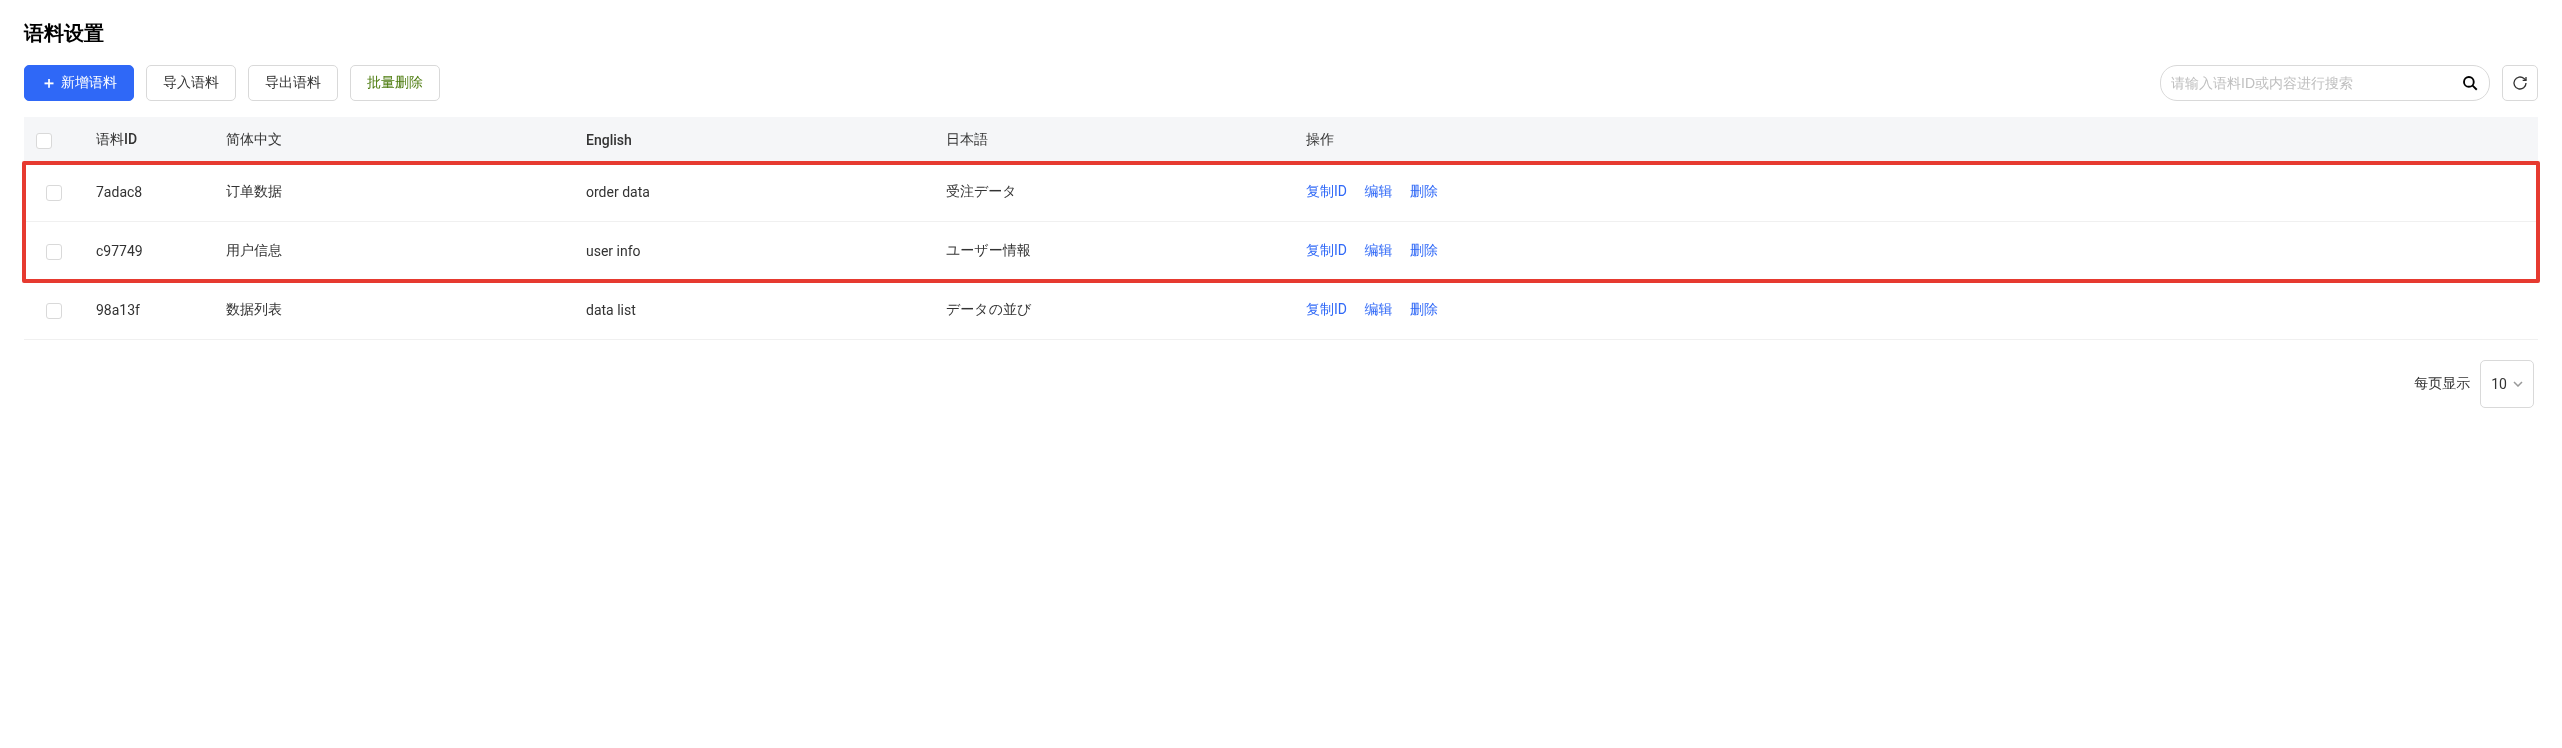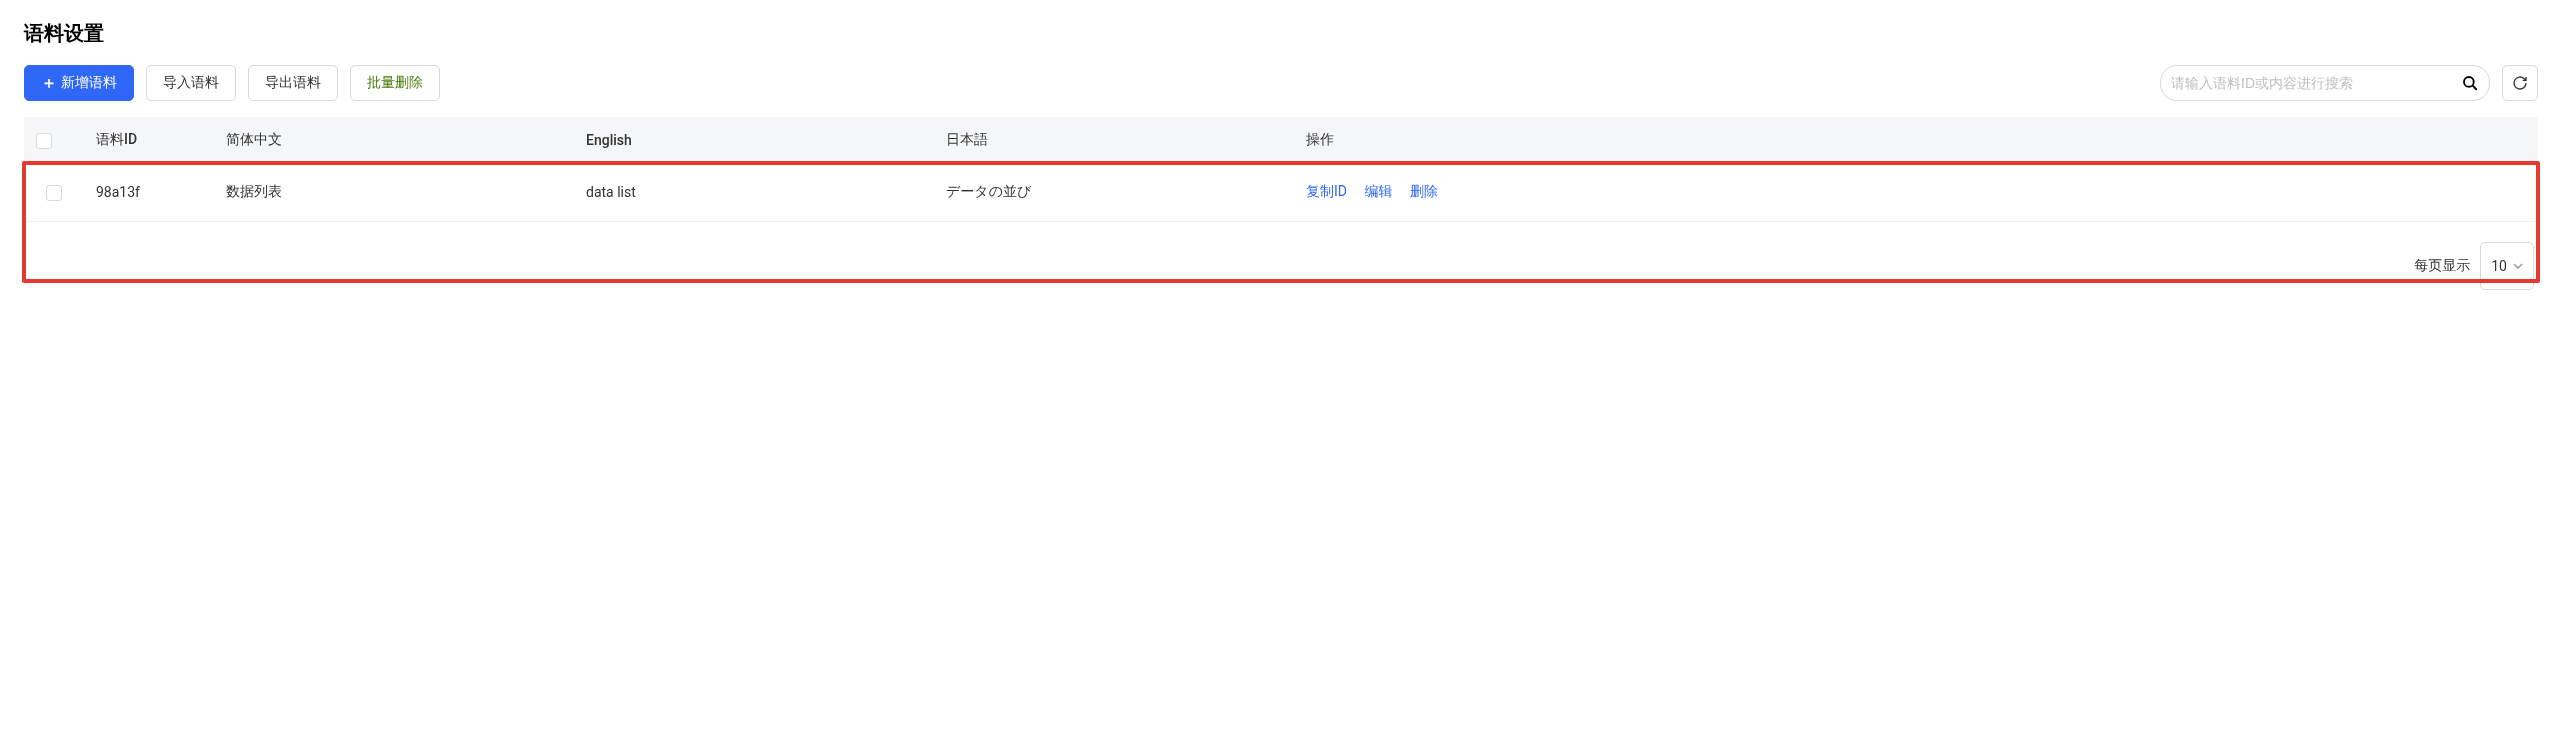--- a/index.html
+++ b/index.html
@@ -245,20 +245,48 @@
             <span class="checkbox"></span>
           </th>
           <th class="col-id">语料ID</th>
           <th class="col-zh">简体中文</th>
           <th class="col-en">English</th>
           <th class="col-ja">日本語</th>
           <th>操作</th>
         </tr>
       </thead>
       <tbody id="tbody">
+      <tr>
+    <td class="checkbox-cell">
+      <span class="checkbox"></span>
+    </td>
+    <td class="col-id">7adac8</td>
+    <td class="col-zh">订单数据</td>
+    <td class="col-en">order data</td>
+    <td class="col-ja">受注データ</td>
+    <td>
+      <span class="action-link">复制ID</span>
+      <span class="action-link">编辑</span>
+      <span class="action-link" style="margin-right:0">删除</span>
+    </td>
+  </tr>
+          <tr>
+    <td class="checkbox-cell">
+      <span class="checkbox"></span>
+    </td>
+    <td class="col-id">c97749</td>
+    <td class="col-zh">用户信息</td>
+    <td class="col-en">user info</td>
+    <td class="col-ja">ユーザー情報</td>
+    <td>
+      <span class="action-link">复制ID</span>
+      <span class="action-link">编辑</span>
+      <span class="action-link" style="margin-right:0">删除</span>
+    </td>
+  </tr>
           <tr>
     <td class="checkbox-cell">
       <span class="checkbox"></span>
     </td>
     <td class="col-id">98a13f</td>
     <td class="col-zh">数据列表</td>
     <td class="col-en">data list</td>
     <td class="col-ja">データの並び</td>
     <td>
       <span class="action-link">复制ID</span>

